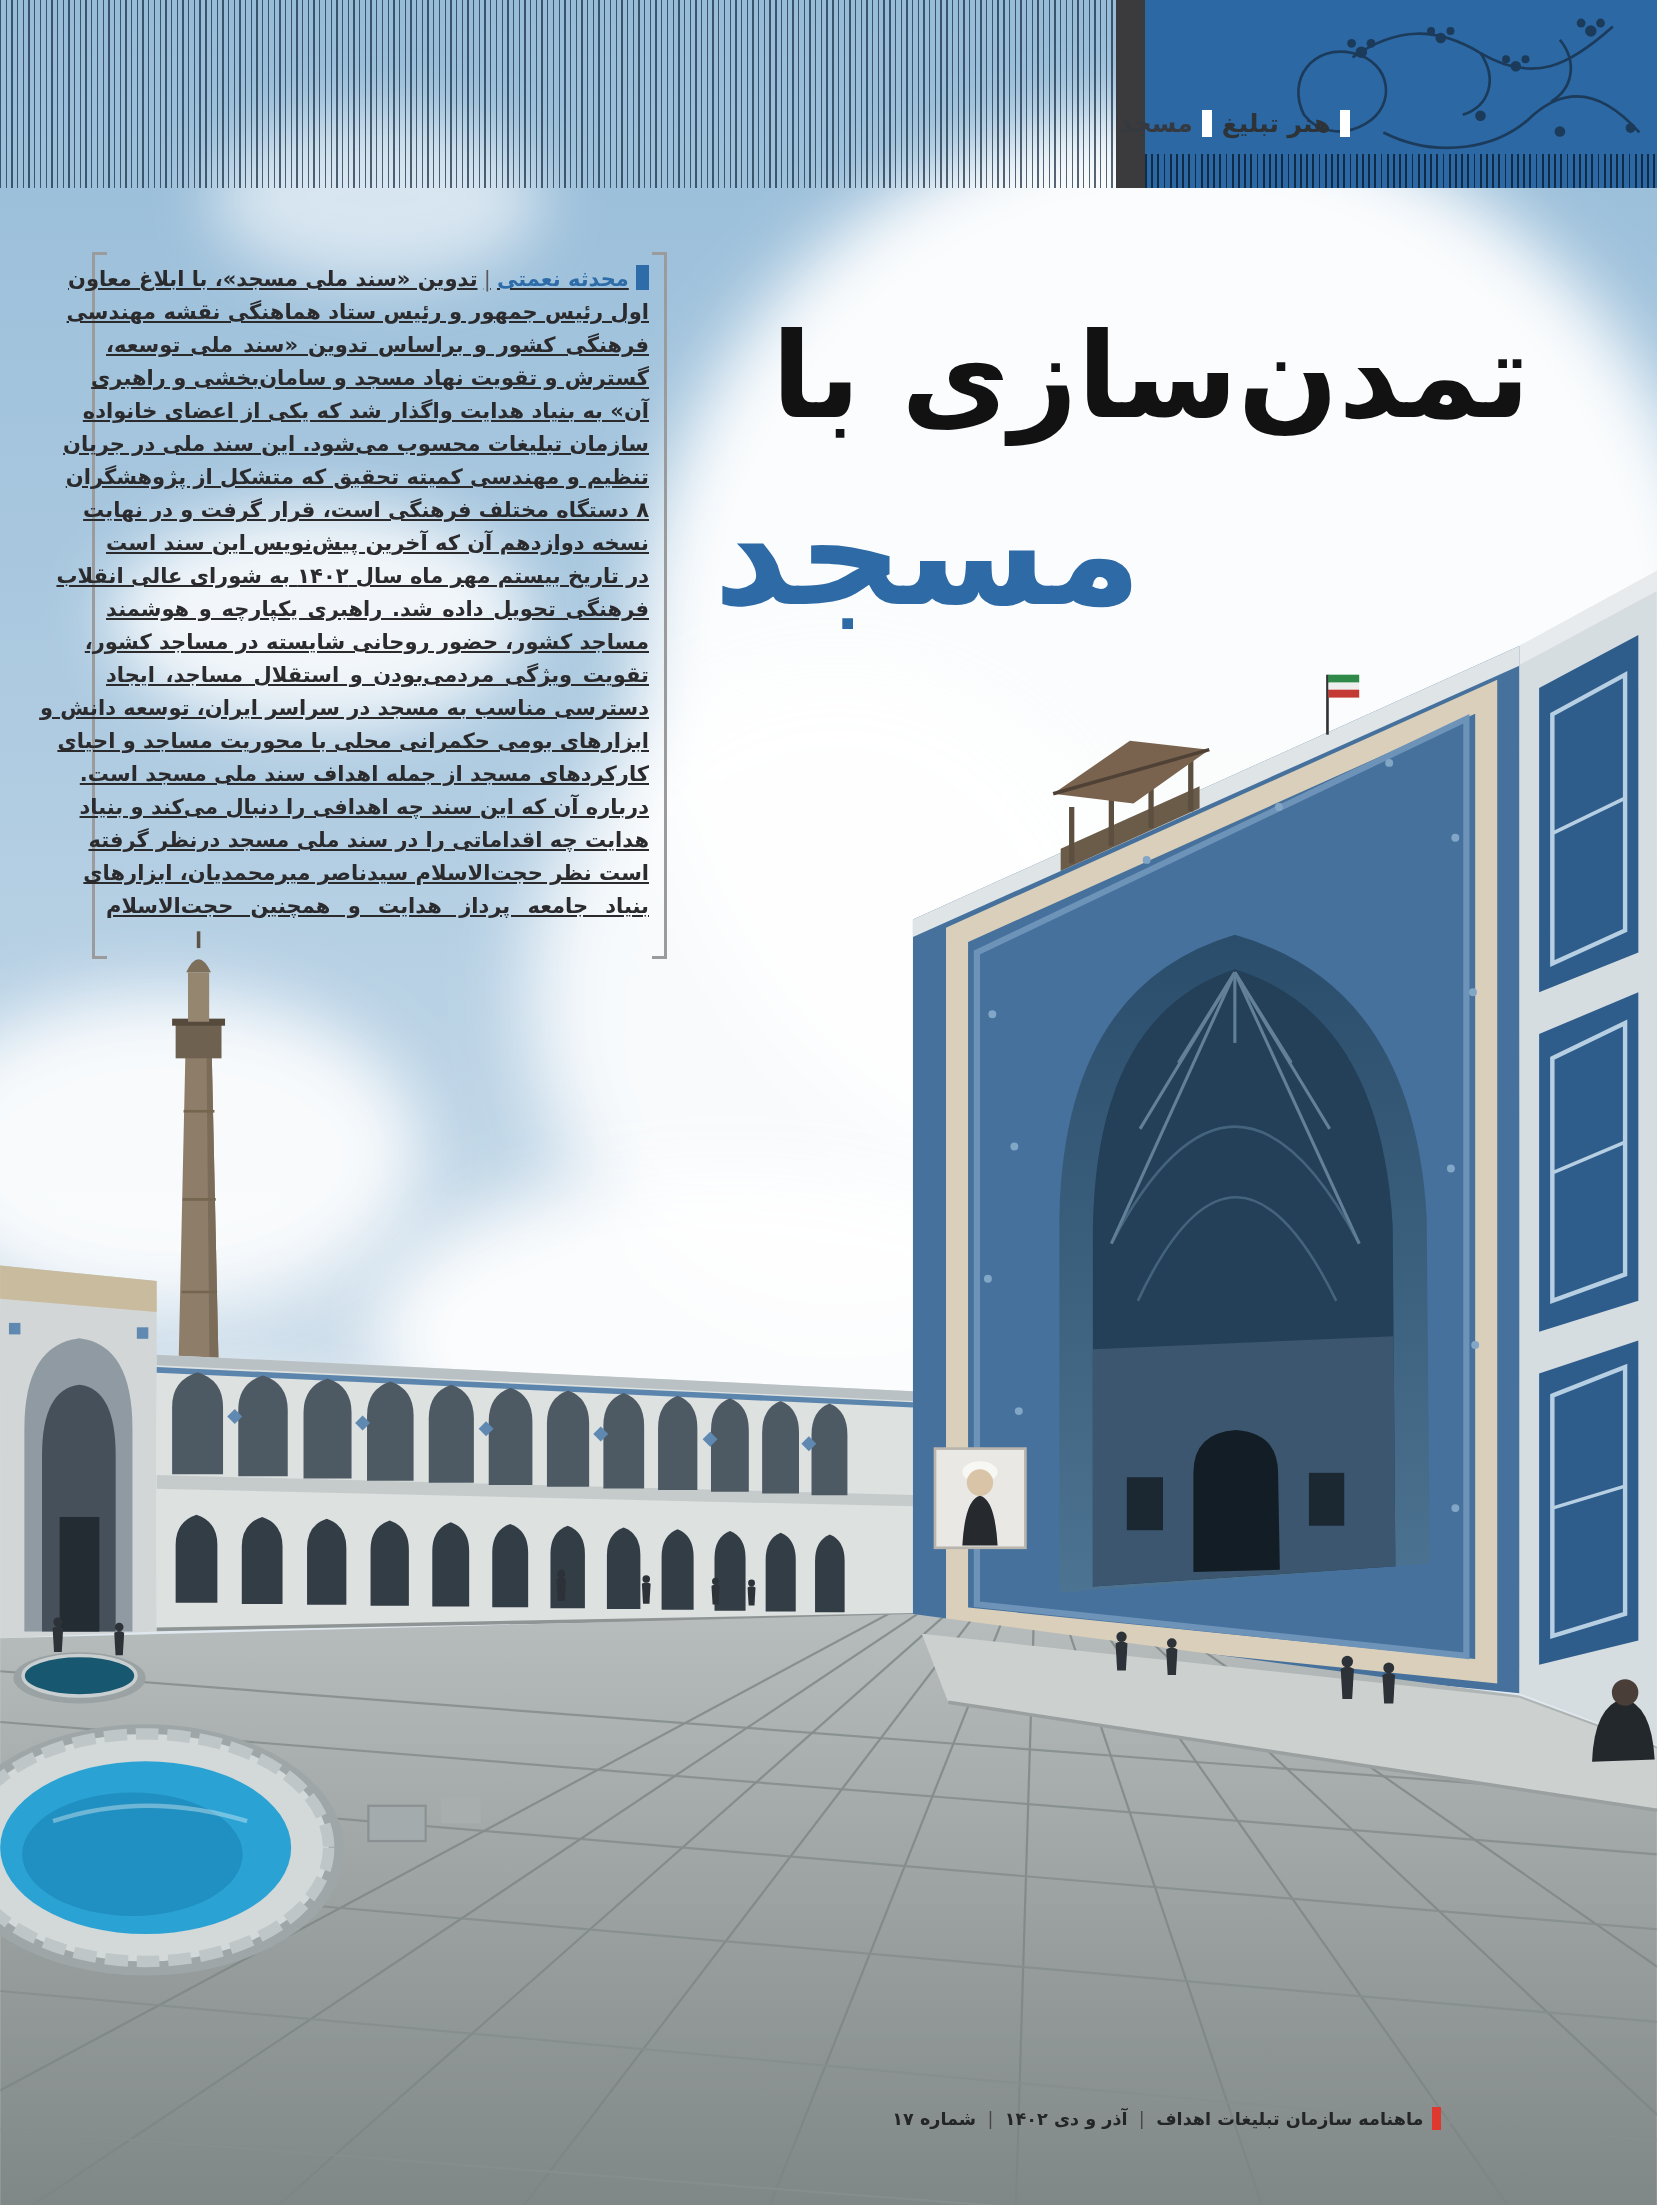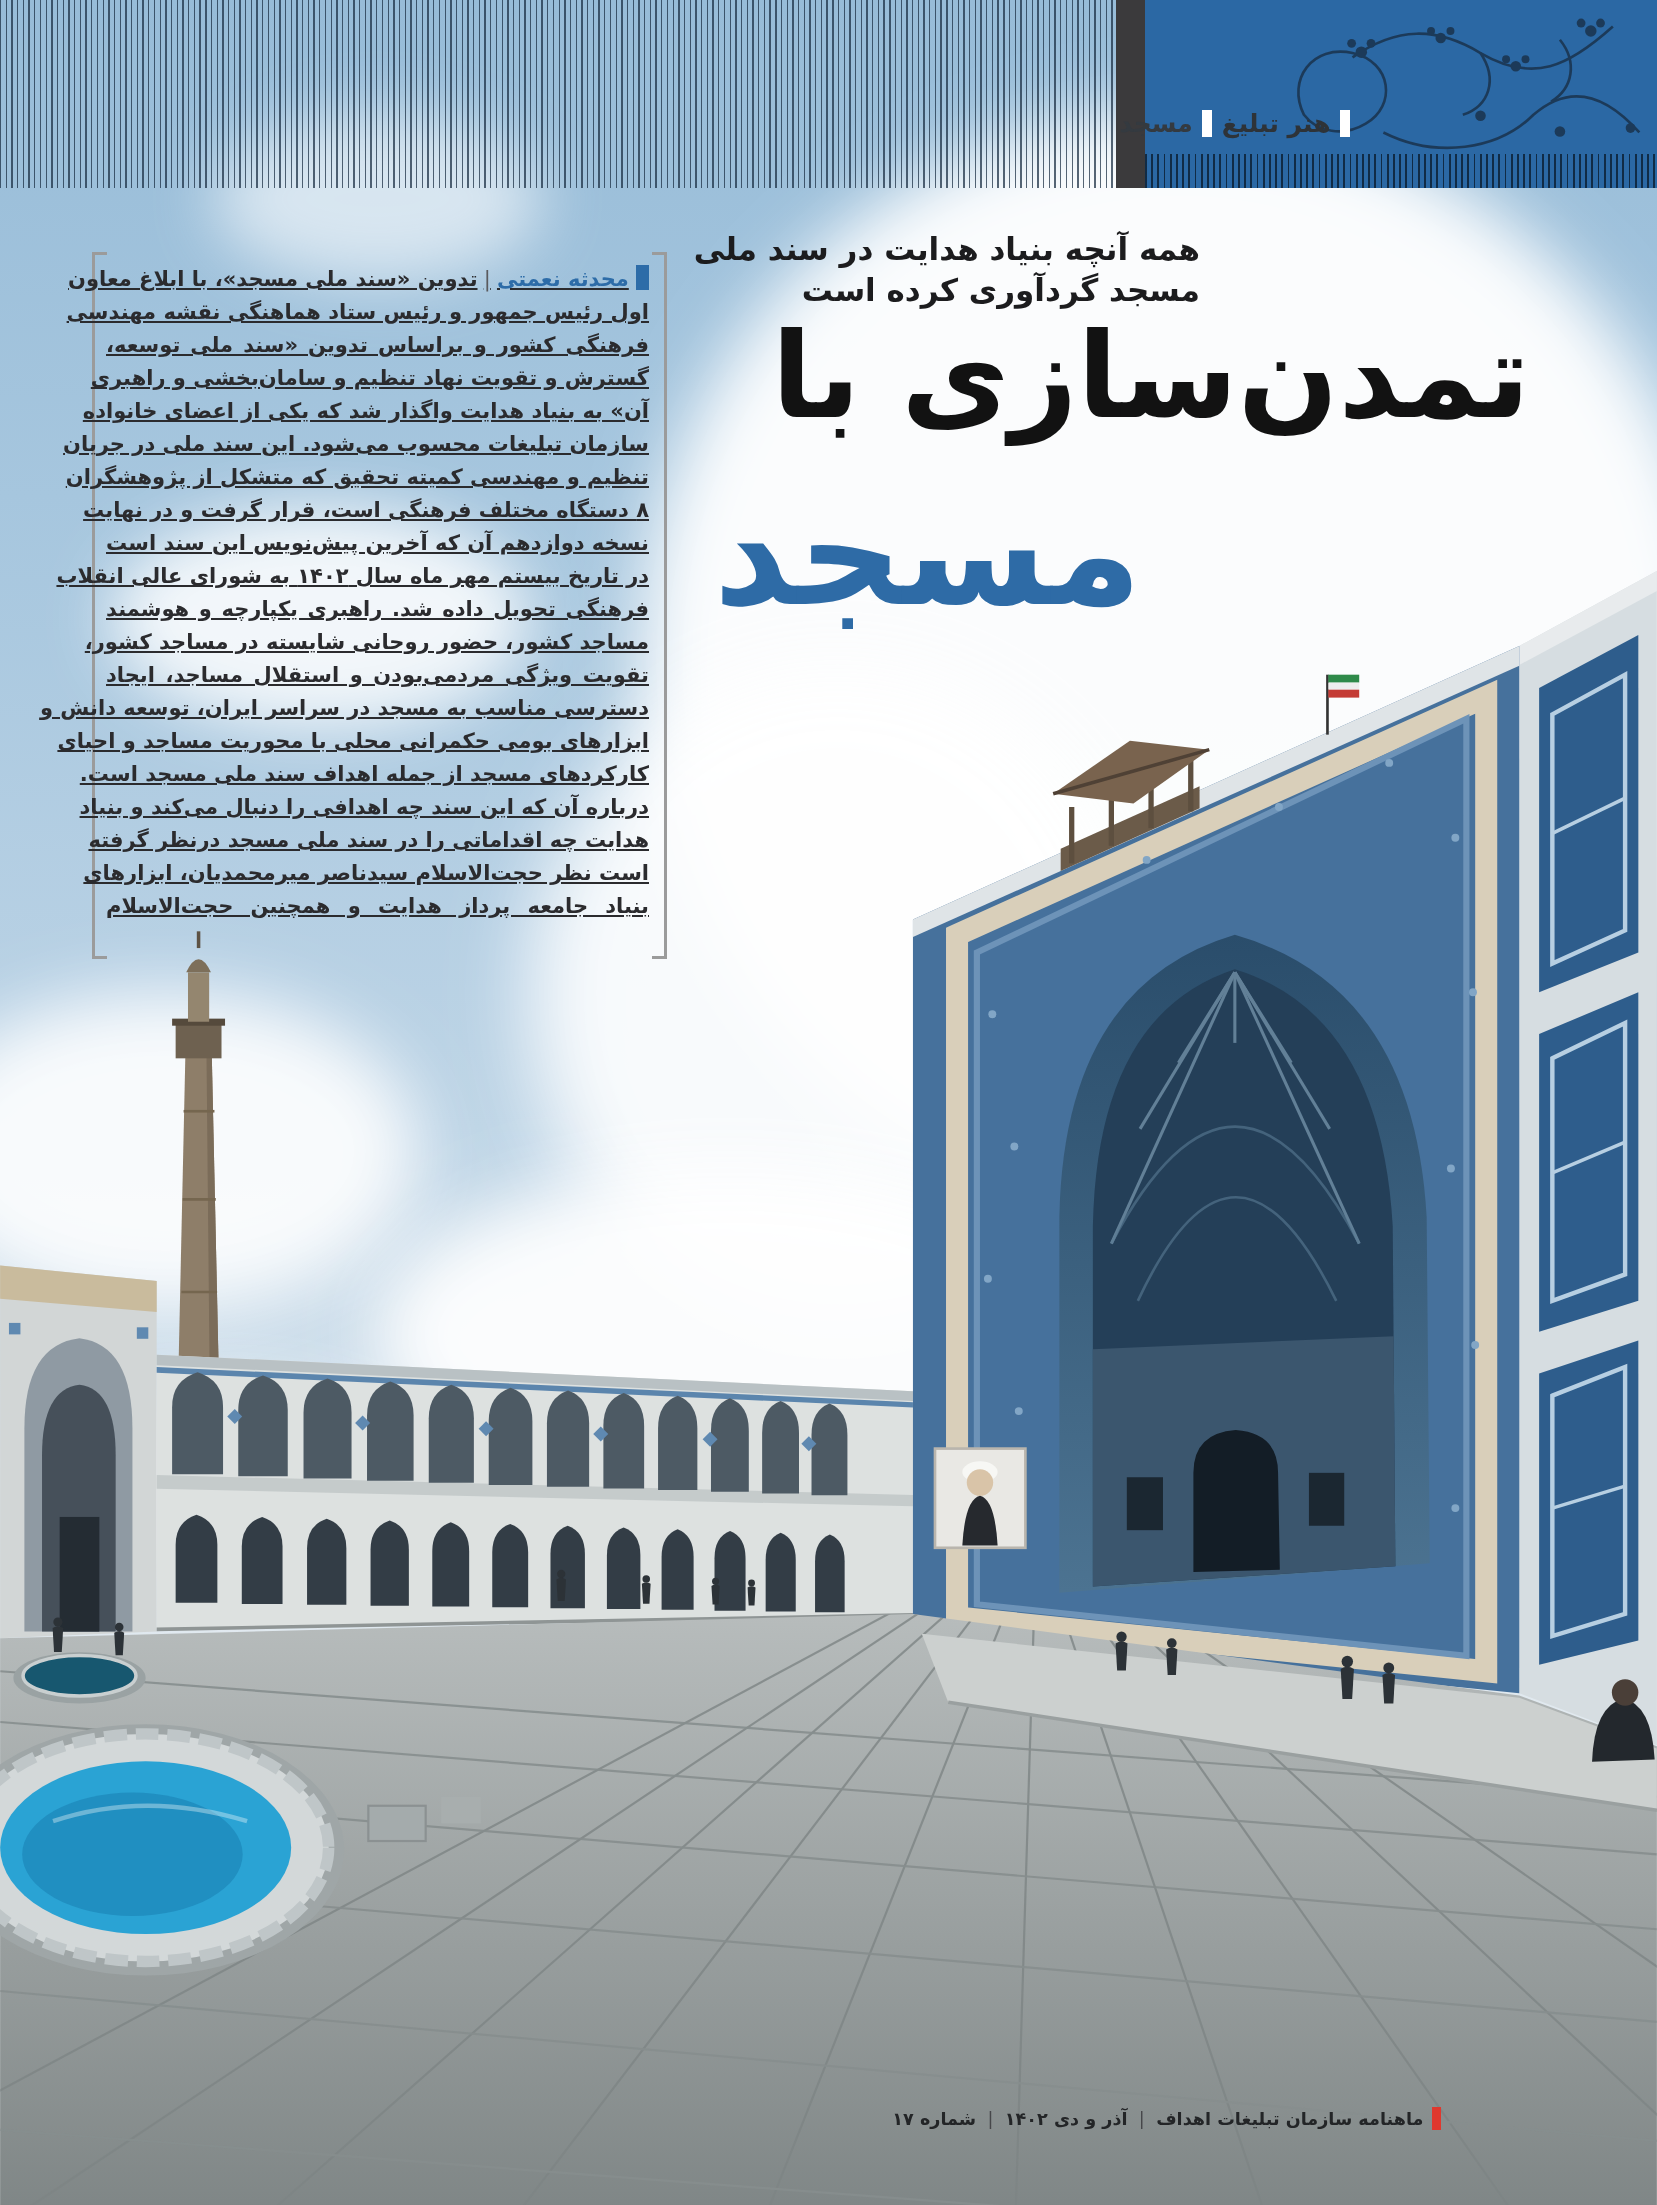--- a/index.html
+++ b/index.html
@@ -351,44 +351,40 @@
     <div class="tick" style="right:3.1px;bottom:0;"></div>
   </div>
 
   <div class="article">
     <div class="aline first">
       <span class="bsq"></span><span class="byline">محدثه نعمتی</span><span class="bsep">|</span><span>تدوین «سند ملی مسجد»، با ابلاغ معاون</span>
     </div>
     <div>
         <div class="aline">اول رئیس جمهور و رئیس ستاد هماهنگی نقشه مهندسی</div>
         <div class="aline">فرهنگی کشور و براساس تدوین «سند ملی توسعه،</div>
-        <div class="aline">گسترش و تقویت نهاد تنظیم و سامان‌بخشی و راهبری</div>
+        <div class="aline">گسترش و تقویت نهاد مسجد و سامان‌بخشی و راهبری</div>
         <div class="aline">آن» به بنیاد هدایت واگذار شد که یکی از اعضای خانواده</div>
         <div class="aline">سازمان تبلیغات محسوب می‌شود. این سند ملی در جریان</div>
         <div class="aline">تنظیم و مهندسی کمیته تحقیق که متشکل از پژوهشگران</div>
         <div class="aline">۸ دستگاه مختلف فرهنگی است، قرار گرفت و در نهایت</div>
         <div class="aline">نسخه دوازدهم آن که آخرین پیش‌نویس این سند است</div>
         <div class="aline">در تاریخ بیستم مهر ماه سال ۱۴۰۲ به شورای عالی انقلاب</div>
         <div class="aline">فرهنگی تحویل داده شد. راهبری یکپارچه و هوشمند</div>
         <div class="aline">مساجد کشور، حضور روحانی شایسته در مساجد کشور،</div>
         <div class="aline">تقویت ویژگی مردمی‌بودن و استقلال مساجد، ایجاد</div>
         <div class="aline">دسترسی مناسب به مسجد در سراسر ایران، توسعه دانش و</div>
         <div class="aline">ابزارهای بومی حکمرانی محلی با محوریت مساجد و احیای</div>
         <div class="aline">کارکردهای مسجد از جمله اهداف سند ملی مسجد است.</div>
         <div class="aline">درباره آن که این سند چه اهدافی را دنبال می‌کند و بنیاد</div>
         <div class="aline">هدایت چه اقداماتی را در سند ملی مسجد درنظر گرفته</div>
         <div class="aline">است نظر حجت‌الاسلام سیدناصر میرمحمدیان، ابزارهای</div>
         <div class="aline">بنیاد جامعه پرداز هدایت و همچنین حجت‌الاسلام</div>
       </div>
   </div>
 
-  <div class="kicker">
-    <div>همه آنچه بنیاد هدایت در سند ملی</div>
-    <div>مسجد گردآوری کرده است</div>
-  </div>
   <div class="title-black">تمدن‌سازی با</div>
   <div class="title-blue">مسجد</div>
 
   <div class="footer">
     <span class="rsq"></span>
     <span>ماهنامه سازمان تبلیغات اهداف</span>
     <span class="fsep">|</span>
     <span>آذر و دی ۱۴۰۲</span>
     <span class="fsep">|</span>
     <span>شماره ۱۷</span>

